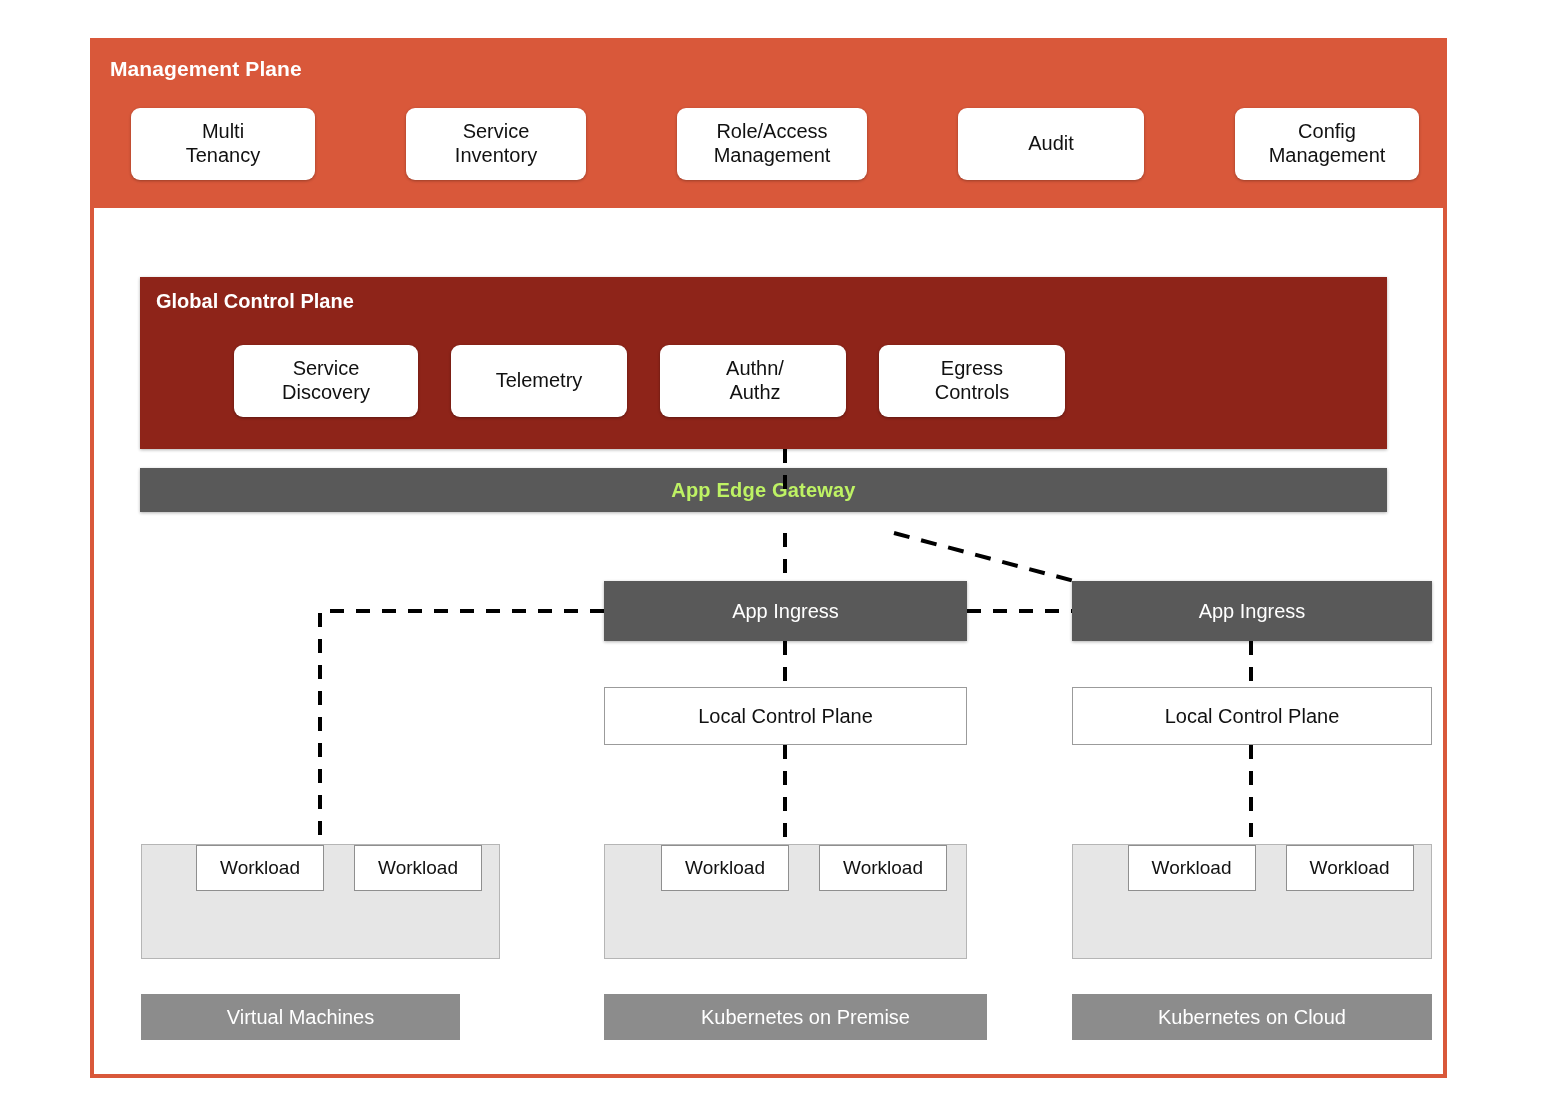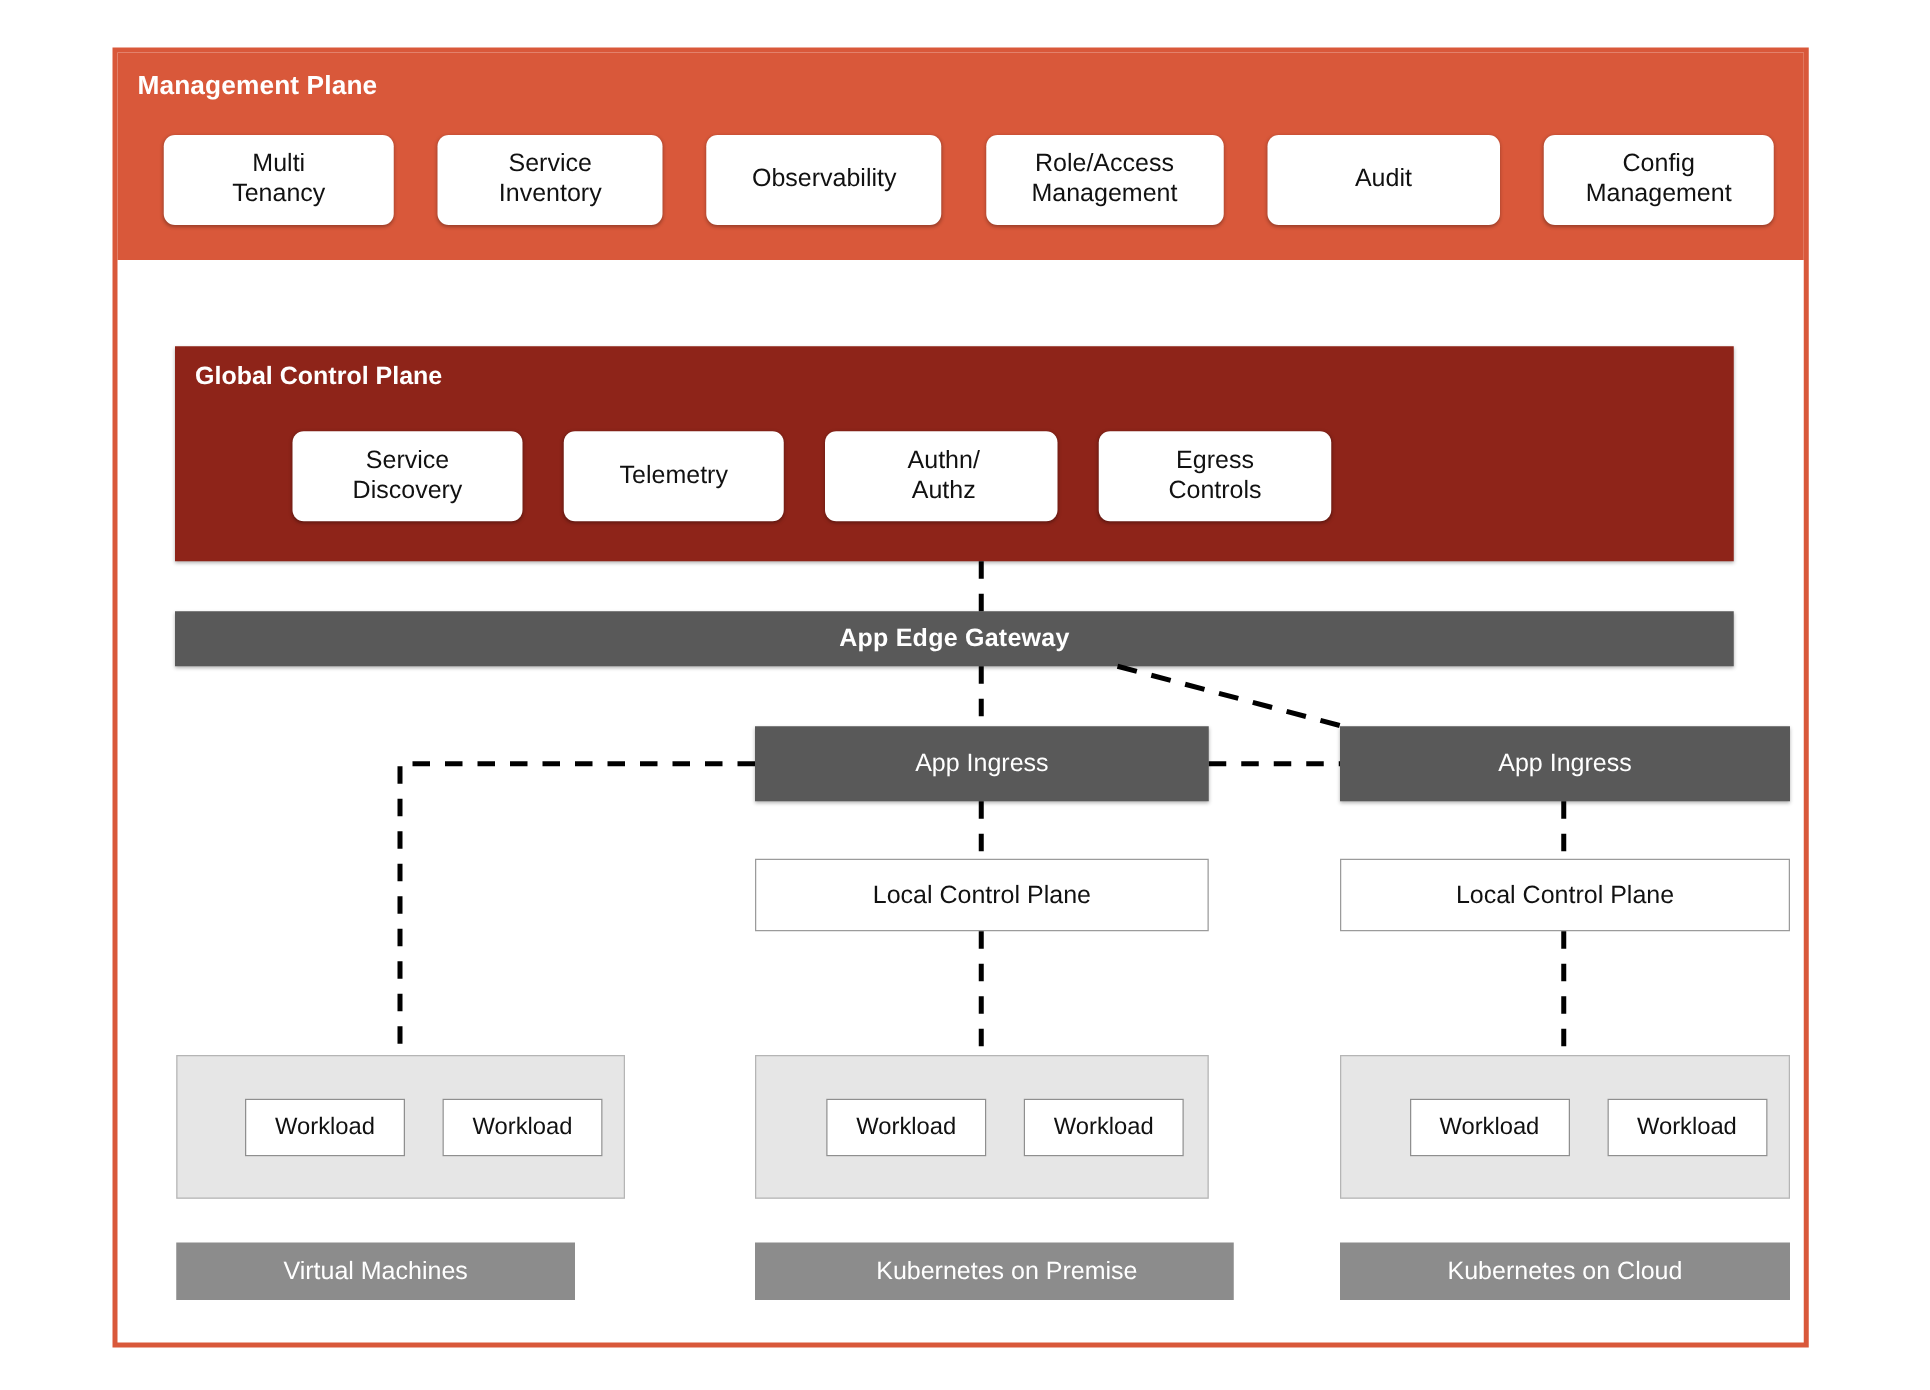--- a/index.html
+++ b/index.html
@@ -135,29 +135,29 @@
   .gc-0 { width: 184px; }
   .gc-1 { width: 176px; text-align: center; }
   .gc-2 { width: 230px; }
   .gc-3 { width: 186px; padding-left: 10px; }
   .gc-4 { width: 186px; }
 
   
   #edge-gateway {
     position: absolute;
     left: 46px;
-    top: 447px;
+    top: 426px;
     width: 1247px;
     height: 44px;
     background: #595959;
     box-shadow: 0 1px 3px rgba(0,0,0,0.30);
     display: flex;
     align-items: center;
     justify-content: center;
-    color: #ffffff;
+    color: #bef264;
     font-size: 20px;
     font-weight: bold;
     letter-spacing: 0.2px;
   }
 
   
   .ingress-bar {
     position: absolute;
     top: 539px;
     height: 60px;
@@ -191,21 +191,21 @@
 
   
   .wl-group {
     position: absolute;
     top: 802px;
     height: 115px;
     background: #E6E6E6;
     border: 1px solid #b5b5b5;
     box-sizing: border-box;
     display: flex;
-    align-items: center;
+    align-items: flex-start;
     justify-content: center;
     gap: 30px;
     padding-left: 37px;
   }
   #wlg-left  { left: 47px;  width: 359px; }
   #wlg-mid   { left: 510px; width: 363px; }
   #wlg-right { left: 978px; width: 360px; }
 
   .workload {
     width: 128px;
@@ -258,23 +258,20 @@
 
       <div id="mgmt-row">
         <div class="mgmt-card mc-0">
           <span>Multi
 Tenancy</span>
         </div>
         <div class="mgmt-card mc-1">
           <span>Service
 Inventory</span>
         </div>
-        <div class="mgmt-card mc-2">
-          <span>Observability</span>
-        </div>
         <div class="mgmt-card mc-3">
           <span>Role/Access
 Management</span>
         </div>
         <div class="mgmt-card mc-4">
           <span>Audit</span>
         </div>
         <div class="mgmt-card mc-5">
           <span>Config
 Management</span>

